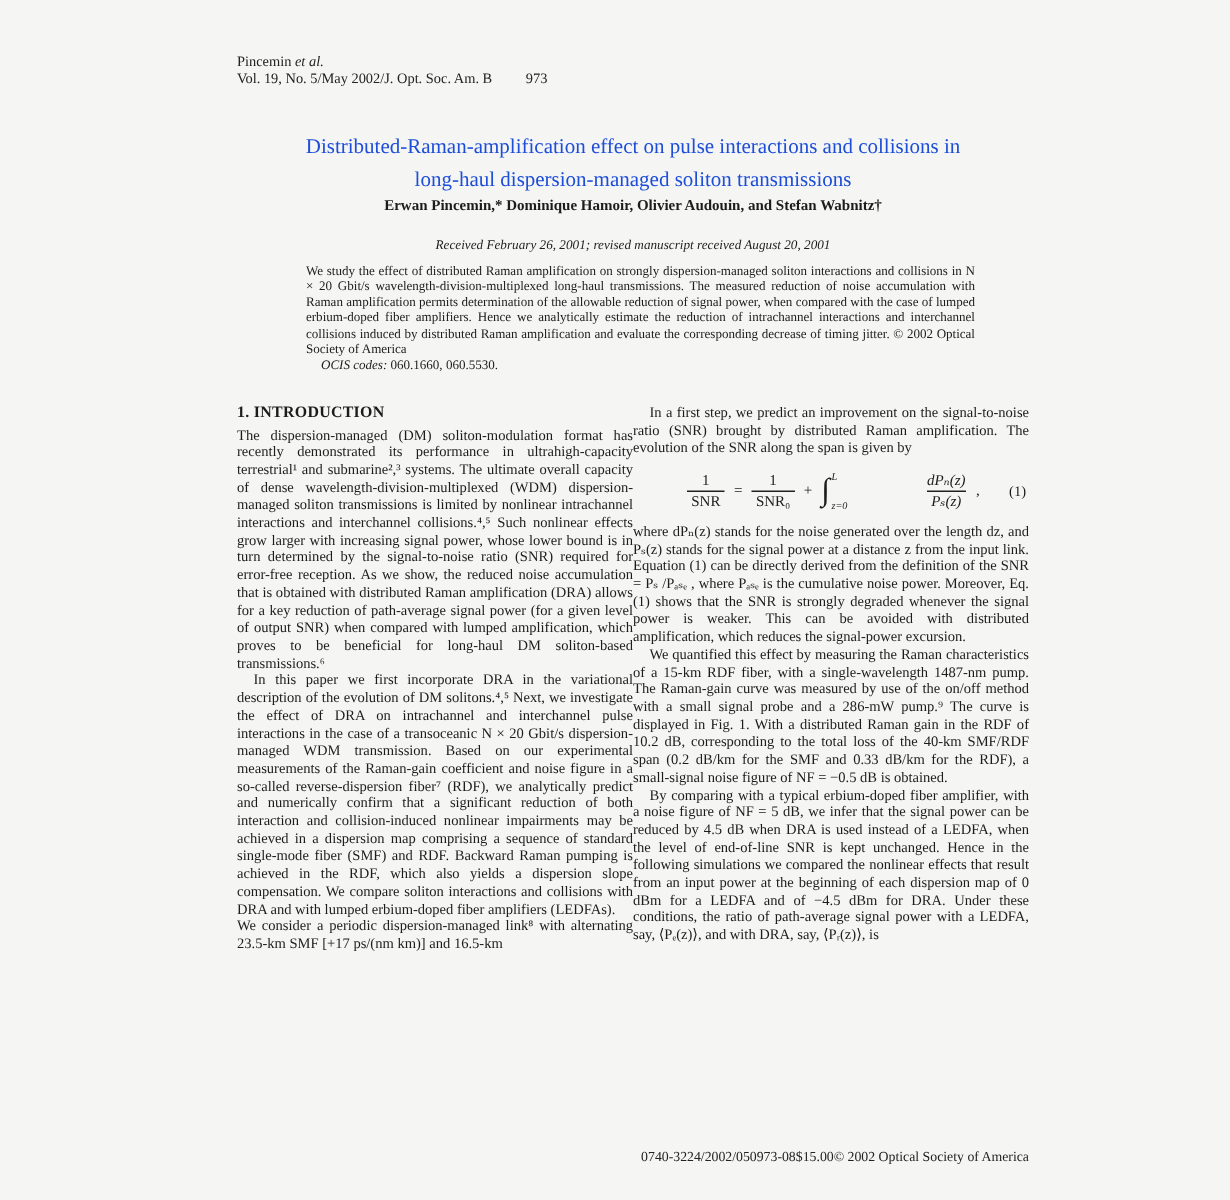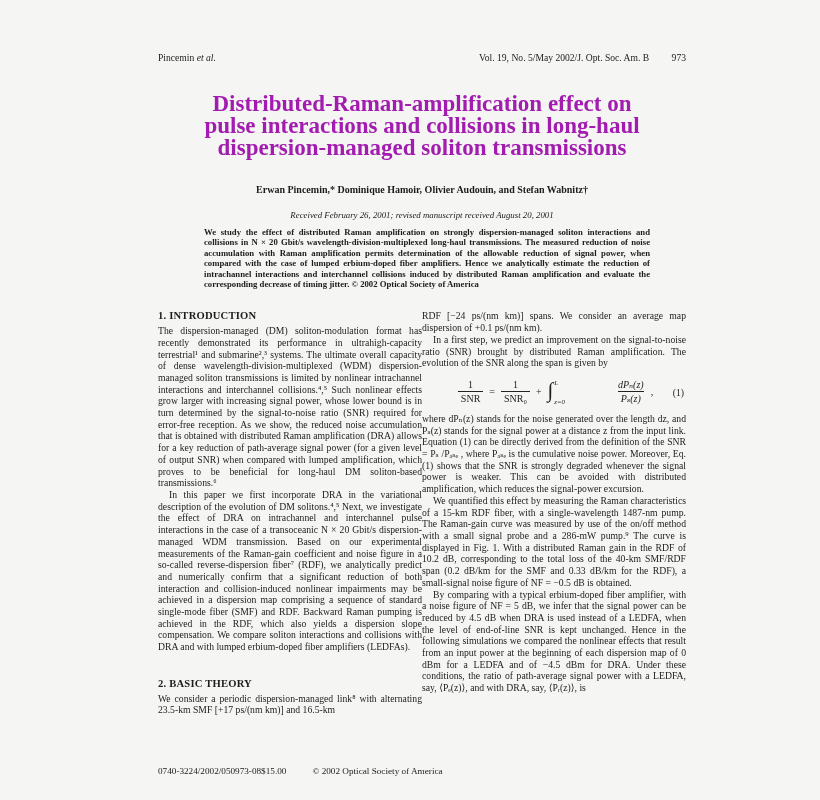--- a/index.html
+++ b/index.html
@@ -9,38 +9,38 @@
     font-family:"Liberation Serif","DejaVu Serif",serif;
     color:#1c1c1c;
     -webkit-font-smoothing:antialiased;
   }
   .page{position:relative;width:820px;height:800px;overflow:hidden;}
   .content{position:absolute;left:158px;top:0;width:528px;}
 
   
   .runhead{
     display:flex;justify-content:space-between;align-items:baseline;
-    padding-top:52px;font-size:9.6px;color:#222;
+    padding-top:36px;font-size:9.6px;color:#222;flex-direction:column;
   }
   .runhead .etal{font-style:italic;}
   .runhead-right .pageno{margin-left:20px;}
 
   
   .title{
     margin:30px auto 0;width:440px;text-align:center;
-    font-size:23px;font-weight:bold;line-height:22px;color:#a21caf;
+    font-size:14px;font-weight:normal;line-height:22px;color:#1d4ed8;
   }
-  .authors{margin-top:25px;text-align:center;font-size:10px;font-weight:bold;}
+  .authors{text-align:center;font-size:10px;font-weight:bold;}
   .affiliation{margin-top:4px;text-align:center;font-size:9px;font-style:italic;}
   .received{margin-top:15px;text-align:center;font-size:8.8px;font-style:italic;}
 
   
   .abstract{
     margin:7px 36px 0 46px;
-    font-size:8.7px;line-height:10.4px;text-align:justify;font-weight:bold;
+    font-size:8.7px;line-height:10.4px;text-align:justify;
   }
   .ocis{margin:1px 20px 0 56px;font-size:8.7px;line-height:10.4px;}
   .ocis .ocis-label{font-style:italic;}
 
   
   .columns{display:flex;margin-top:21px;}
   .col{flex:1;min-width:0;font-size:9.7px;line-height:11.7px;text-align:justify;}
   .sec-heading{font-size:10.6px;font-weight:bold;margin:0 0 3px 0;text-align:left;letter-spacing:.2px;}
   .sec-heading.second{margin-top:25px;}
   .col p{margin:0;}
@@ -60,21 +60,21 @@
   .int-lims{display:inline-flex;flex-direction:column;justify-content:space-between;height:26px;font-size:6.8px;font-style:italic;margin-left:1px;margin-right:2px;}
   .int-up{align-self:flex-start;}
   .int-lo{align-self:flex-end;}
   .var{font-style:italic;margin-left:47px;}
   .eq-number{position:absolute;right:2px;top:50%;transform:translateY(-50%);font-size:9.7px;}
   .eq-trail{margin-left:1px;}
 
   
   .footer{
     position:absolute;left:158px;width:528px;bottom:24px;
-    display:flex;justify-content:flex-start;gap:26px;
+    display:flex;justify-content:flex-end;
     font-size:9.2px;color:#222;
   }
 </style>
 </head>
 <body>
 
 <div class="page">
   <div class="content">
 
     <div class="runhead">
@@ -85,33 +85,34 @@
         <span>Vol. 19, No. 5/May 2002/J. Opt. Soc. Am. B</span>
         <span class="pageno">973</span>
       </div>
     </div>
 
     <div class="title">Distributed-Raman-amplification effect on pulse interactions and collisions in long-haul dispersion-managed soliton transmissions</div>
     <div class="authors">Erwan Pincemin,* Dominique Hamoir, Olivier Audouin, and Stefan Wabnitz†</div>
     <div class="received">Received February 26, 2001; revised manuscript received August 20, 2001</div>
 
     <div class="abstract">We study the effect of distributed Raman amplification on strongly dispersion-managed soliton interactions and collisions in N × 20 Gbit/s wavelength-division-multiplexed long-haul transmissions.  The measured reduction of noise accumulation with Raman amplification permits determination of the allowable reduction of signal power, when compared with the case of lumped erbium-doped fiber amplifiers.  Hence we analytically estimate the reduction of intrachannel interactions and interchannel collisions induced by distributed Raman amplification and evaluate the corresponding decrease of timing jitter.  © 2002 Optical Society of America</div>
+    <div class="ocis">
+      <span class="ocis-label">OCIS codes:</span><span> 060.1660, 060.5530.</span>
+    </div>
 
     <div class="columns">
 
       <div class="col">
         <div class="sec-heading">1. INTRODUCTION</div>
         <p>The dispersion-managed (DM) soliton-modulation format has recently demonstrated its performance in ultrahigh-capacity terrestrial¹ and submarine²,³ systems.  The ultimate overall capacity of dense wavelength-division-multiplexed (WDM) dispersion-managed soliton transmissions is limited by nonlinear intrachannel interactions and interchannel collisions.⁴,⁵  Such nonlinear effects grow larger with increasing signal power, whose lower bound is in turn determined by the signal-to-noise ratio (SNR) required for error-free reception.  As we show, the reduced noise accumulation that is obtained with distributed Raman amplification (DRA) allows for a key reduction of path-average signal power (for a given level of output SNR) when compared with lumped amplification, which proves to be beneficial for long-haul DM soliton-based transmissions.⁶</p>
         <p class="indent">In this paper we first incorporate DRA in the variational description of the evolution of DM solitons.⁴,⁵ Next, we investigate the effect of DRA on intrachannel and interchannel pulse interactions in the case of a transoceanic N × 20 Gbit/s dispersion-managed WDM transmission.  Based on our experimental measurements of the Raman-gain coefficient and noise figure in a so-called reverse-dispersion fiber⁷ (RDF), we analytically predict and numerically confirm that a significant reduction of both interaction and collision-induced nonlinear impairments may be achieved in a dispersion map comprising a sequence of standard single-mode fiber (SMF) and RDF. Backward Raman pumping is achieved in the RDF, which also yields a dispersion slope compensation.  We compare soliton interactions and collisions with DRA and with lumped erbium-doped fiber amplifiers (LEDFAs).</p>
-        <div class="sec-heading second">2. BASIC THEORY</div>
         <p>We consider a periodic dispersion-managed link⁸ with alternating 23.5-km SMF [+17 ps/(nm km)] and 16.5-km</p>
       </div>
 
       <div class="col">
-        <p>RDF [−24 ps/(nm km)] spans.  We consider an average map dispersion of +0.1 ps/(nm km).</p>
         <p class="indent">In a first step, we predict an improvement on the signal-to-noise ratio (SNR) brought by distributed Raman amplification.  The evolution of the SNR along the span is given by</p>
 
         <div class="equation-row">
           <span class="frac">
             <span class="num">1</span>
             <span class="den">SNR</span>
           </span>
           <span class="op">=</span>
           <span class="frac">
             <span class="num">1</span>

